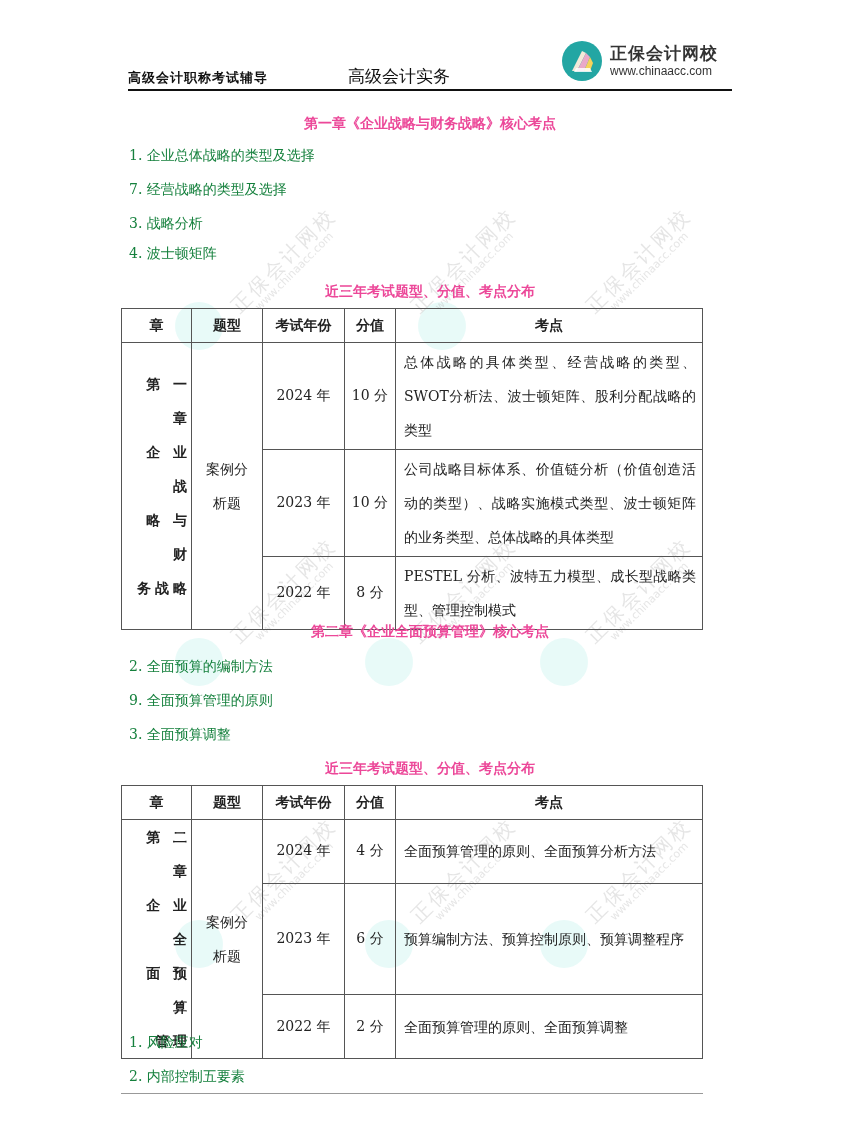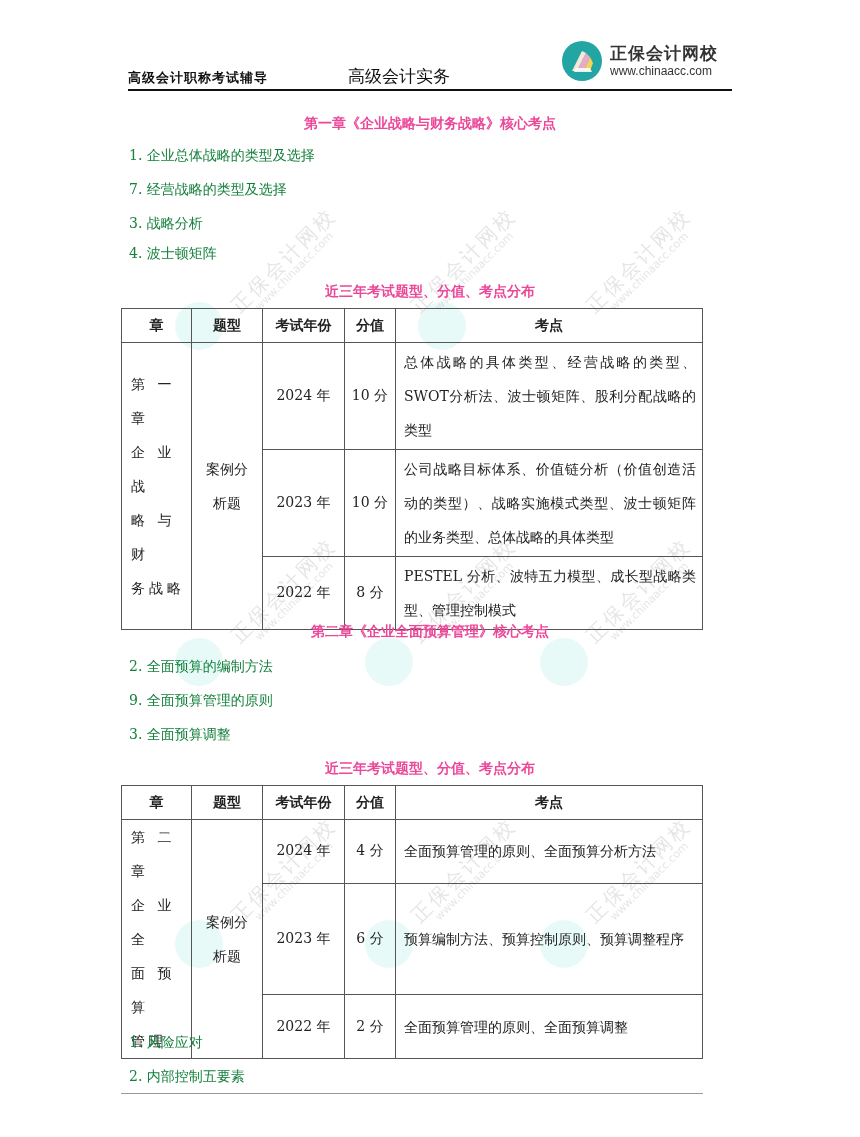--- a/index.html
+++ b/index.html
@@ -113,25 +113,26 @@
       border: 1px solid #555;
       padding: 0;
     }
     table.dist th {
       font-weight: bold;
       height: 33px;
       text-align: center;
     }
     td.center { text-align: center; vertical-align: middle; }
     td.chapter {
-      text-align: left;
+      text-align: right;
       vertical-align: middle;
       padding-left: 9px !important;
       line-height: 34px;
       letter-spacing: 4px;
+      font-weight: bold;
     }
     td.points {
       text-align: left;
       vertical-align: middle;
       padding: 2px 6px 2px 8px !important;
       line-height: 34px;
       text-align: justify;
     }
 
     .footer-rule {

